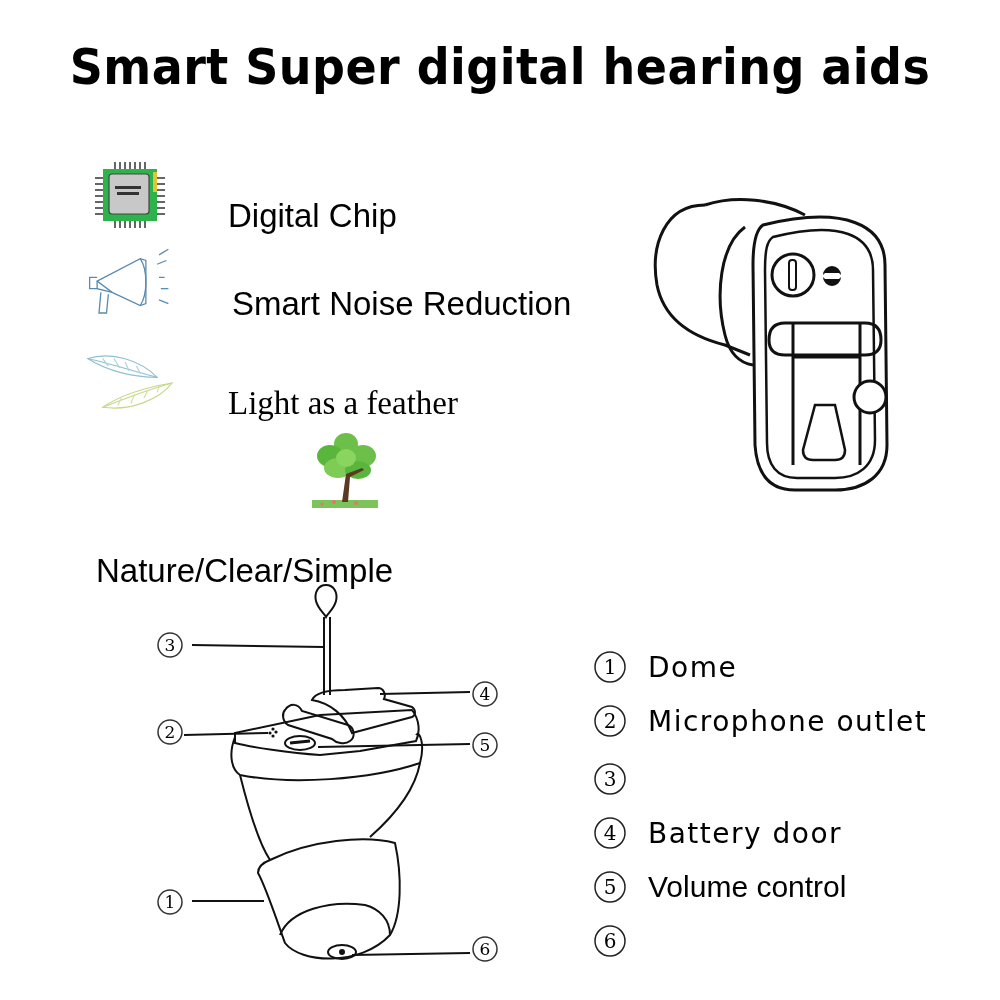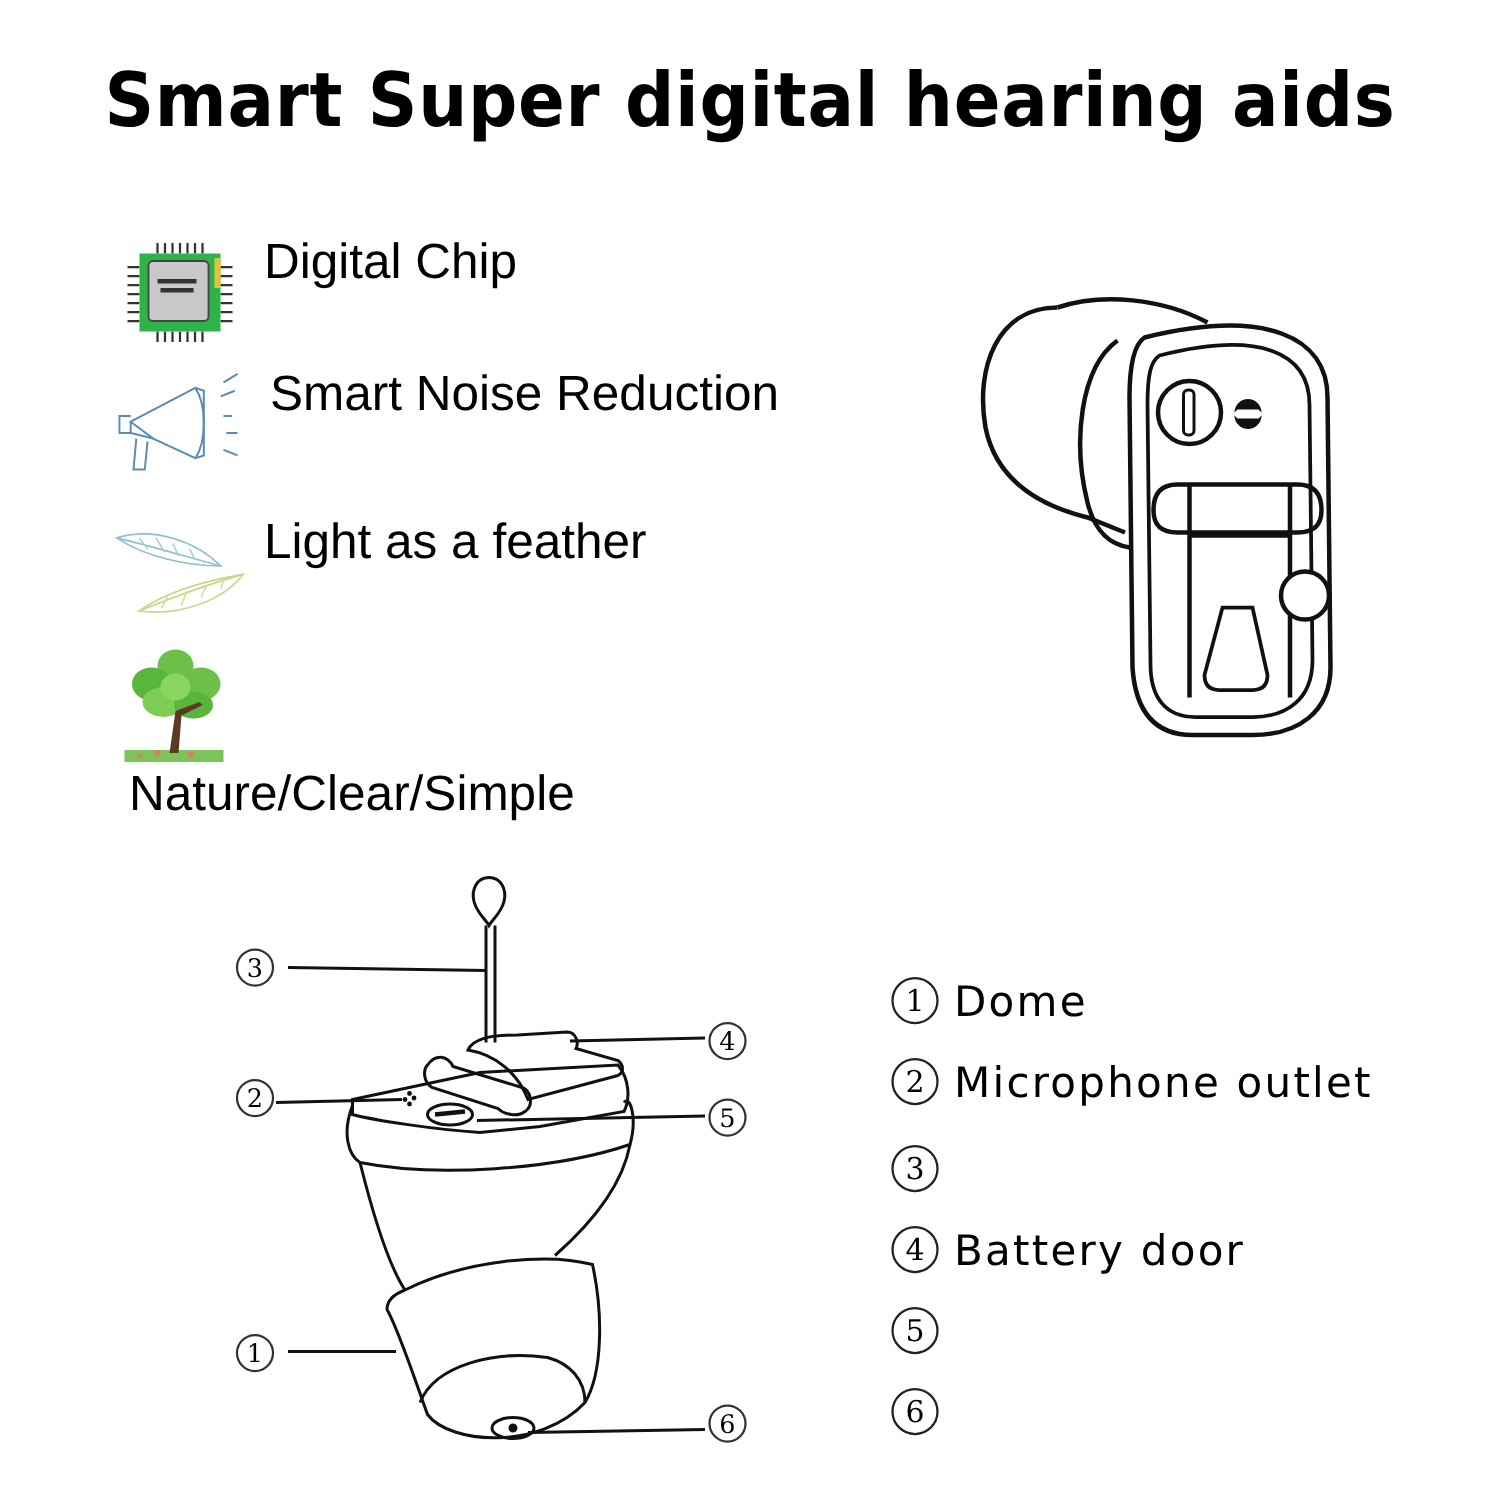--- a/index.html
+++ b/index.html
@@ -1,24 +1,24 @@
 <!DOCTYPE html>
 <html><head>
 <meta charset="utf-8">
 <style>
   html, body { margin: 0; padding: 0; background: #ffffff; }
   body { width: 1000px; height: 1000px; position: relative; overflow: hidden; font-family: "Liberation Sans", sans-serif; color: #000; }
   .title { position: absolute; left: 0; right: 0; top: 38px; text-align: center; font-family: "DejaVu Sans", sans-serif; font-size: 50px; font-weight: bold; letter-spacing: 0.5px; transform: scaleX(0.92); }
-  .feature { position: absolute; left: 74px; height: 80px; display: flex; align-items: flex-start; }
+  .feature { position: absolute; left: 84px; height: 80px; display: flex; align-items: flex-end; gap: 42px; }
   .feature .ico { width: 90px; height: 80px; display: flex; align-items: center; justify-content: center; }
   .feature .lbl { font-size: 33px; margin-left: 12px; white-space: nowrap; }
   .parts { position: absolute; left: 592px; top: 640px; }
   .part { display: flex; align-items: center; height: 54px; }
   .part .num { width: 36px; height: 36px; display: flex; align-items: center; justify-content: center; }
-  .part .txt { font-family: "DejaVu Sans", sans-serif; font-size: 28px; margin-left: 8px; letter-spacing: 1.5px; white-space: nowrap; }
+  .part .txt { font-family: "DejaVu Sans", sans-serif; font-size: 28px; margin-left: 20px; letter-spacing: 1.5px; white-space: nowrap; }
   .part.alt .txt { font-family: "Liberation Sans", sans-serif; letter-spacing: 0; font-size: 30px; }
   .callout { position: absolute; font-family: "DejaVu Serif", serif; font-size: 20px; }
   svg { display: block; }
 </style>
 </head>
 <body>
 
 <div class="title">Smart Super digital hearing aids</div>
 
 <div class="feature" style="top:155px;">
@@ -75,21 +75,21 @@
       <line x1="80" y1="10" x2="90" y2="4"></line>
       <line x1="78" y1="20" x2="88" y2="16"></line>
       <line x1="80" y1="34" x2="86" y2="34"></line>
       <line x1="82" y1="46" x2="90" y2="46"></line>
       <line x1="80" y1="58" x2="90" y2="62"></line>
     </svg>
   </div>
   <span class="lbl" style="margin-left:16px;">Smart Noise Reduction</span>
 </div>
 
-<div class="feature" style="top:342px;">
+<div class="feature" style="top:342px;font-family:Liberation Serif, serif;">
   <div class="ico">
     <svg width="96" height="70" viewBox="0 0 96 70" fill="none" stroke-width="1.2">
       <path d="M4 10 C30 2 60 12 78 30 C55 30 25 24 4 10 Z" stroke="#8fc0d0"></path>
       <path d="M4 10 C30 16 55 24 78 30" stroke="#8fc0d0"></path>
       <path d="M20 10 L26 18 M32 10 L38 20 M44 14 L48 23 M56 18 L60 26" stroke="#a9d0dc"></path>
       <path d="M20 62 C40 48 70 40 94 36 C80 54 50 66 20 62 Z" stroke="#c4d98a"></path>
       <path d="M20 62 C45 52 72 42 94 36" stroke="#c4d98a"></path>
       <path d="M36 60 L40 52 M50 58 L54 48 M64 52 L68 44 M78 46 L80 40" stroke="#d0e0a0"></path>
     </svg>
   </div>
@@ -252,20 +252,21 @@
       </div>
     <span class="txt">Battery door</span>
   </div>
   <div class="part alt">
     <div class="num">
         <svg width="34" height="34" viewBox="0 0 34 34">
           <circle cx="17" cy="17" r="15" fill="none" stroke="#222" stroke-width="1.5"></circle>
           <text x="17" y="24" text-anchor="middle" font-size="20" font-family="DejaVu Serif, serif">5</text>
         </svg>
       </div>
+    <span class="txt">Volume control</span>
   </div>
   <div class="part">
     <div class="num">
         <svg width="34" height="34" viewBox="0 0 34 34">
           <circle cx="17" cy="17" r="15" fill="none" stroke="#222" stroke-width="1.5"></circle>
           <text x="17" y="24" text-anchor="middle" font-size="20" font-family="DejaVu Serif, serif">6</text>
         </svg>
       </div>
   </div>
 </div>

